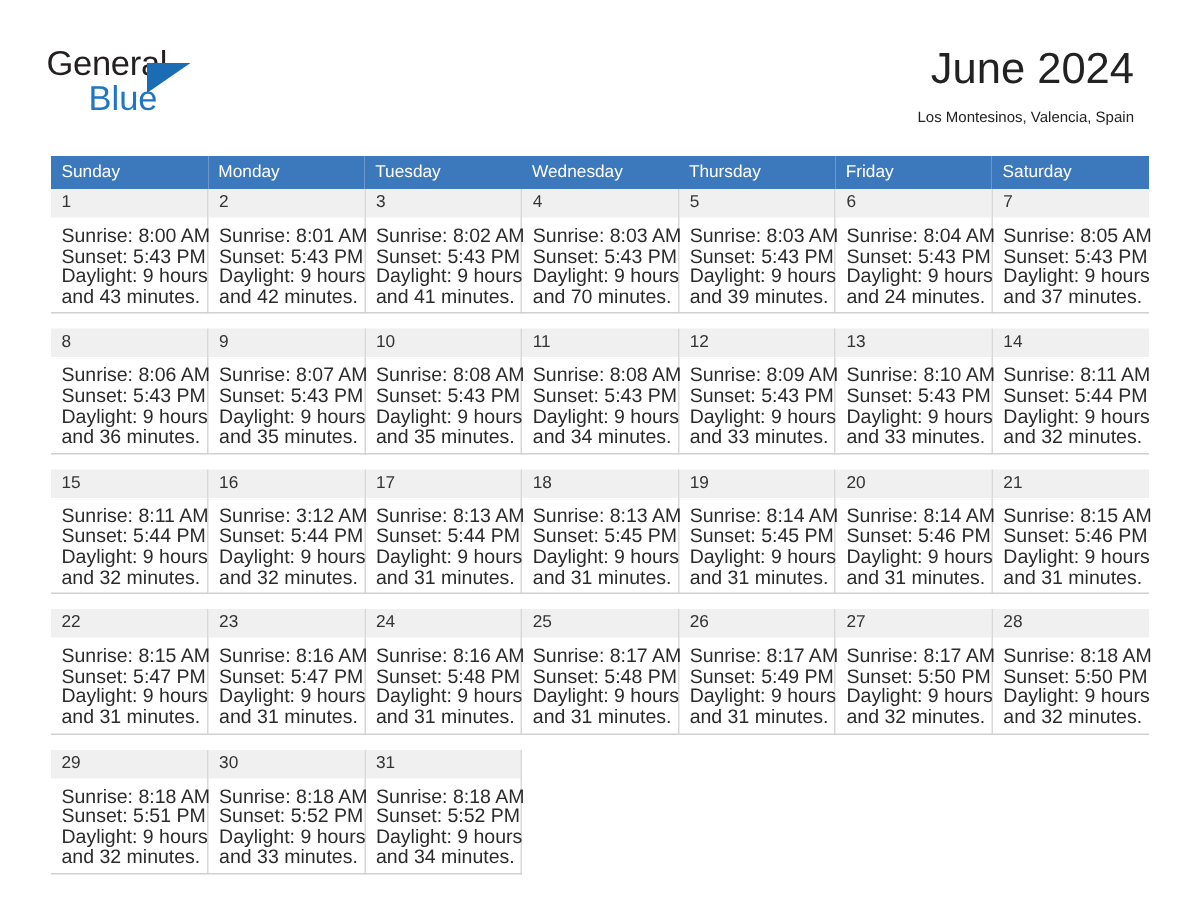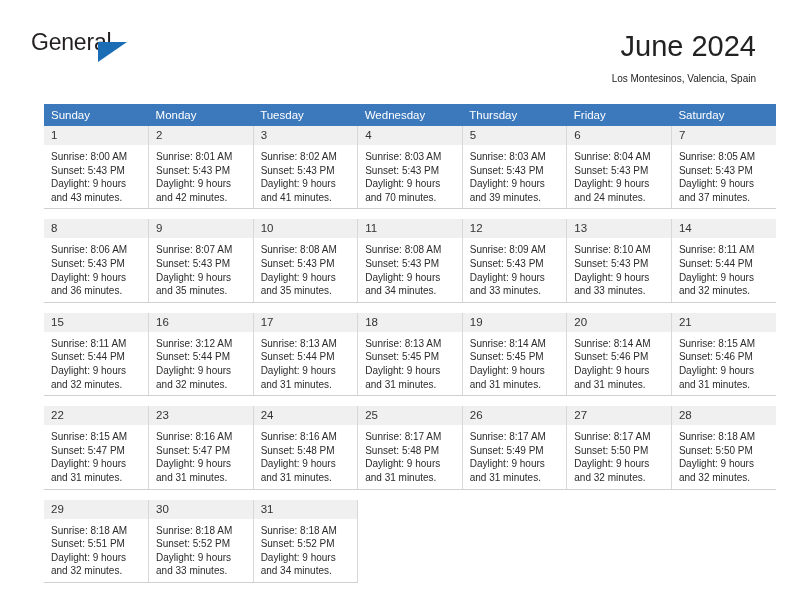--- a/index.html
+++ b/index.html
@@ -77,21 +77,21 @@
     font-size: 10px;
     color: #222222;
     line-height: 20px;
     margin-top: 5px;
     white-space: nowrap;
   }
 
   
   .calendar {
     position: absolute;
-    left: 44px;
+    left: 34px;
     top: 104px;
     width: 732px;
   }
   table.cal {
     border-collapse: collapse;
     table-layout: fixed;
     width: 732px;
   }
   table.cal th {
     background: #3c78bc;
@@ -124,41 +124,42 @@
     background: #f0f0f0;
     font-size: 11.5px;
     color: #333333;
     padding: 3px 0 3px 7px;
     height: 13px;
     line-height: 13px;
     border-bottom: 1px solid #ffffff;
   }
   .dayinfo {
     padding: 4px 5px 4px 7px;
-    font-size: 10px;
+    font-size: 13px;
     line-height: 13.6px;
     color: #2b2b2b;
   }
   .dayinfo div { white-space: nowrap; }
   .spacer-row td {
     height: 10px;
     border: none;
     background: #ffffff;
     padding: 0;
   }
 </style>
 </head>
 <body>
 
 <div class="page">
 
   <div class="top">
     <div class="logo">
       <span class="logo-general">General</span>
       <span class="logo-tri"></span>
+      <span class="logo-blue">Blue</span>
     </div>
 
     <div class="title-block">
       <div class="cal-title">June 2024</div>
       <div class="cal-subtitle">Los Montesinos, Valencia, Spain</div>
     </div>
   </div>
 
   <div class="calendar">
     <table class="cal">

